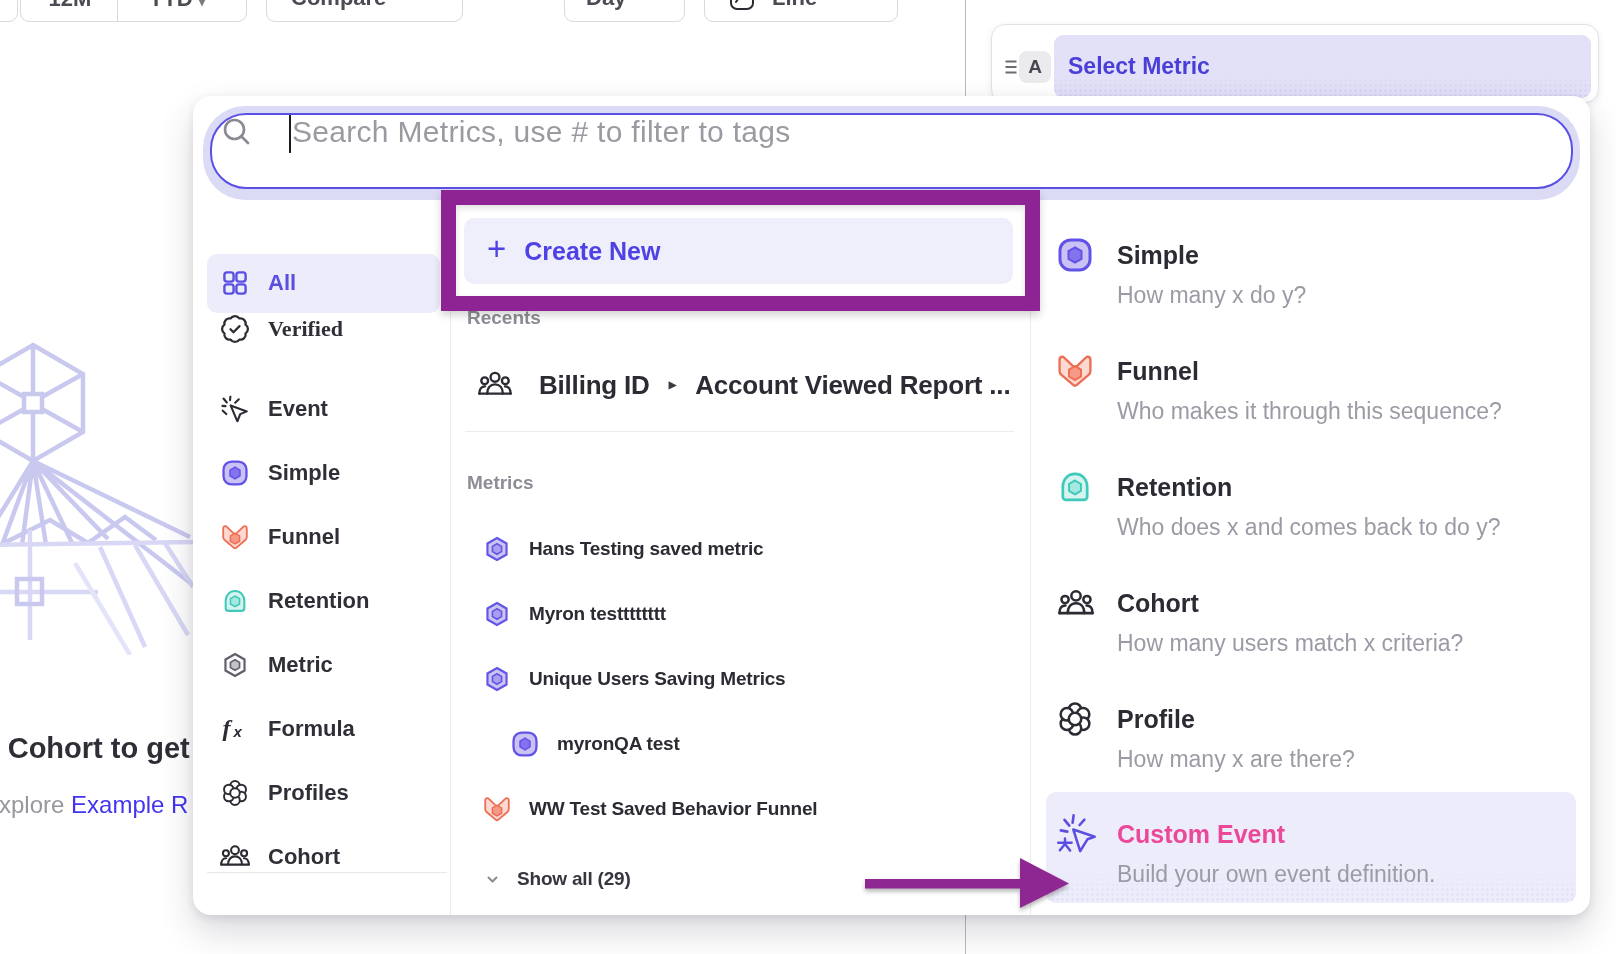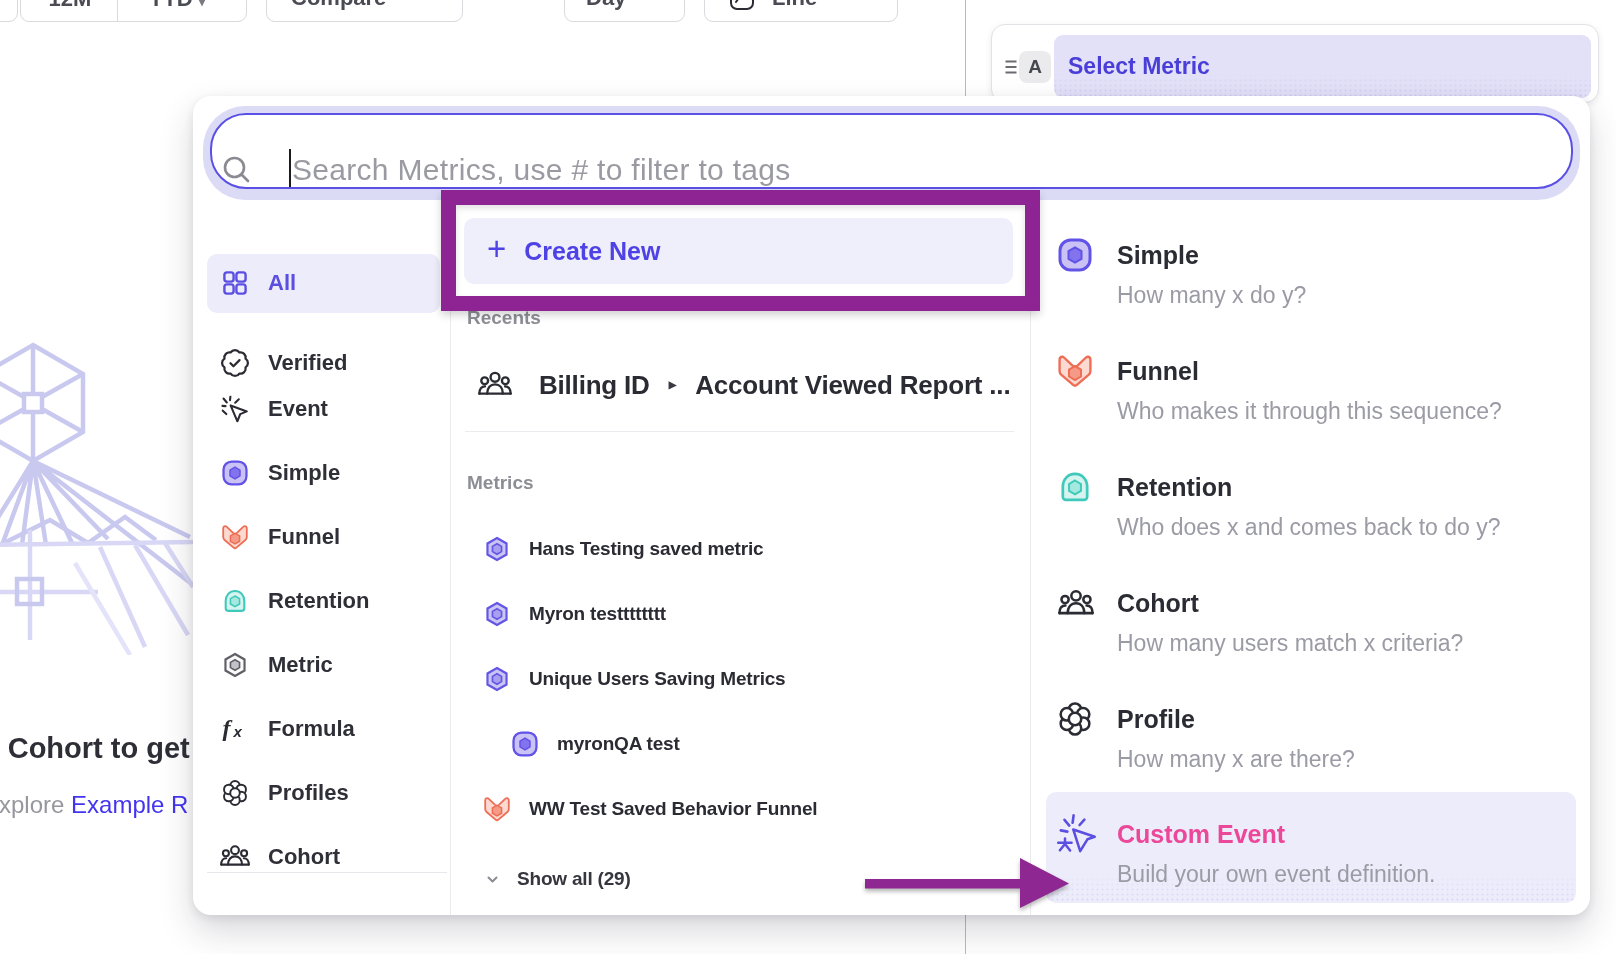--- a/index.html
+++ b/index.html
@@ -22,21 +22,21 @@
   background:#ebebee; border-radius:8px; color:#47474f; font-weight:700;
   font-size:19px; text-align:center; line-height:32px; }
 
 #pop { position:absolute; left:193px; top:96px; width:1397px; height:819px;
   background:#fff; border-radius:18px; overflow:hidden;
   box-shadow:0 16px 34px rgba(40,40,60,0.18), 0 3px 9px rgba(40,40,60,0.10); }
 #halo { position:absolute; left:10px; top:10px; right:10px; height:94px;
   background:#dcdbf6; border-radius:42px; }
 #sbox { position:absolute; left:17px; top:17px; right:17px; height:76px;
   background:#fff; border:2px solid #5b50e6; border-radius:36px;
-  display:flex; align-items:flex-end; }
+  display:flex; align-items:flex-start; }
 #sbox .ph { color:#9a9aa2; font-size:30px; letter-spacing:0.3px; margin-left:1px; white-space:nowrap; }
 #caret { width:2px; height:38px; background:#1a1a1f; margin-left:35px; flex:0 0 auto; }
 .vdiv { position:absolute; top:112px; bottom:0; width:1px; background:#ebebef; }
 
 .sitem { position:absolute; left:14px; width:233px; height:59px;
   border-radius:10px; color:#2f2f37; font-size:22px; font-weight:700;margin-top:32px; }
 .sitem .ic { position:absolute; left:28px; top:50%; transform:translate(-50%,-50%); }
 .sitem .lbl { position:absolute; left:61px; top:50%; transform:translateY(-50%); }
 .sitem.sel { background:#edecfa; color:#5b4fe2; }
 
@@ -137,21 +137,21 @@
     <div class="vdiv" style="left:837px;"></div>
     <div class="sitem sel" style="top:125.5px;">
         <svg class="ic" width="24" height="24" viewBox="0 0 24 24" fill="none" stroke="#5b4fe2" stroke-width="2.4">
           <rect x="1.4" y="1.4" width="9.2" height="9.2" rx="2.6"></rect>
           <rect x="13.4" y="1.4" width="9.2" height="9.2" rx="2.6"></rect>
           <rect x="1.4" y="13.4" width="9.2" height="9.2" rx="2.6"></rect>
           <rect x="13.4" y="13.4" width="9.2" height="9.2" rx="2.6"></rect>
         </svg>
         <span class="lbl">All</span>
       </div>
-    <div class="sitem " style="top:205px;">
+    <div class="sitem " style="top:171px;font-family:Liberation Serif, serif;">
         <svg class="ic" width="31" height="31" viewBox="0 0 24 24" fill="none" stroke="#2b2b33" stroke-width="1.75" stroke-linecap="round" stroke-linejoin="round">
           <path d="M3.85 8.62a4 4 0 0 1 4.78-4.77 4 4 0 0 1 6.74 0 4 4 0 0 1 4.78 4.78 4 4 0 0 1 0 6.74 4 4 0 0 1-4.77 4.78 4 4 0 0 1-6.75 0 4 4 0 0 1-4.78-4.77 4 4 0 0 1 0-6.76Z"></path>
           <path d="m8.5 12.2 2.3 2.3 4.7-4.7"></path>
         </svg>
         <span class="lbl">Verified</span>
       </div>
     <div class="sitem " style="top:251.5px;">
         <svg class="ic" width="27" height="27" viewBox="0 0 27 27" fill="none" stroke="#2b2b33" stroke-width="2.1" stroke-linecap="round" stroke-linejoin="round">
           <path d="M8.9 1.0 L8.5 4.6"></path>
           <path d="M2.0 3.0 L5.3 7.0"></path>

